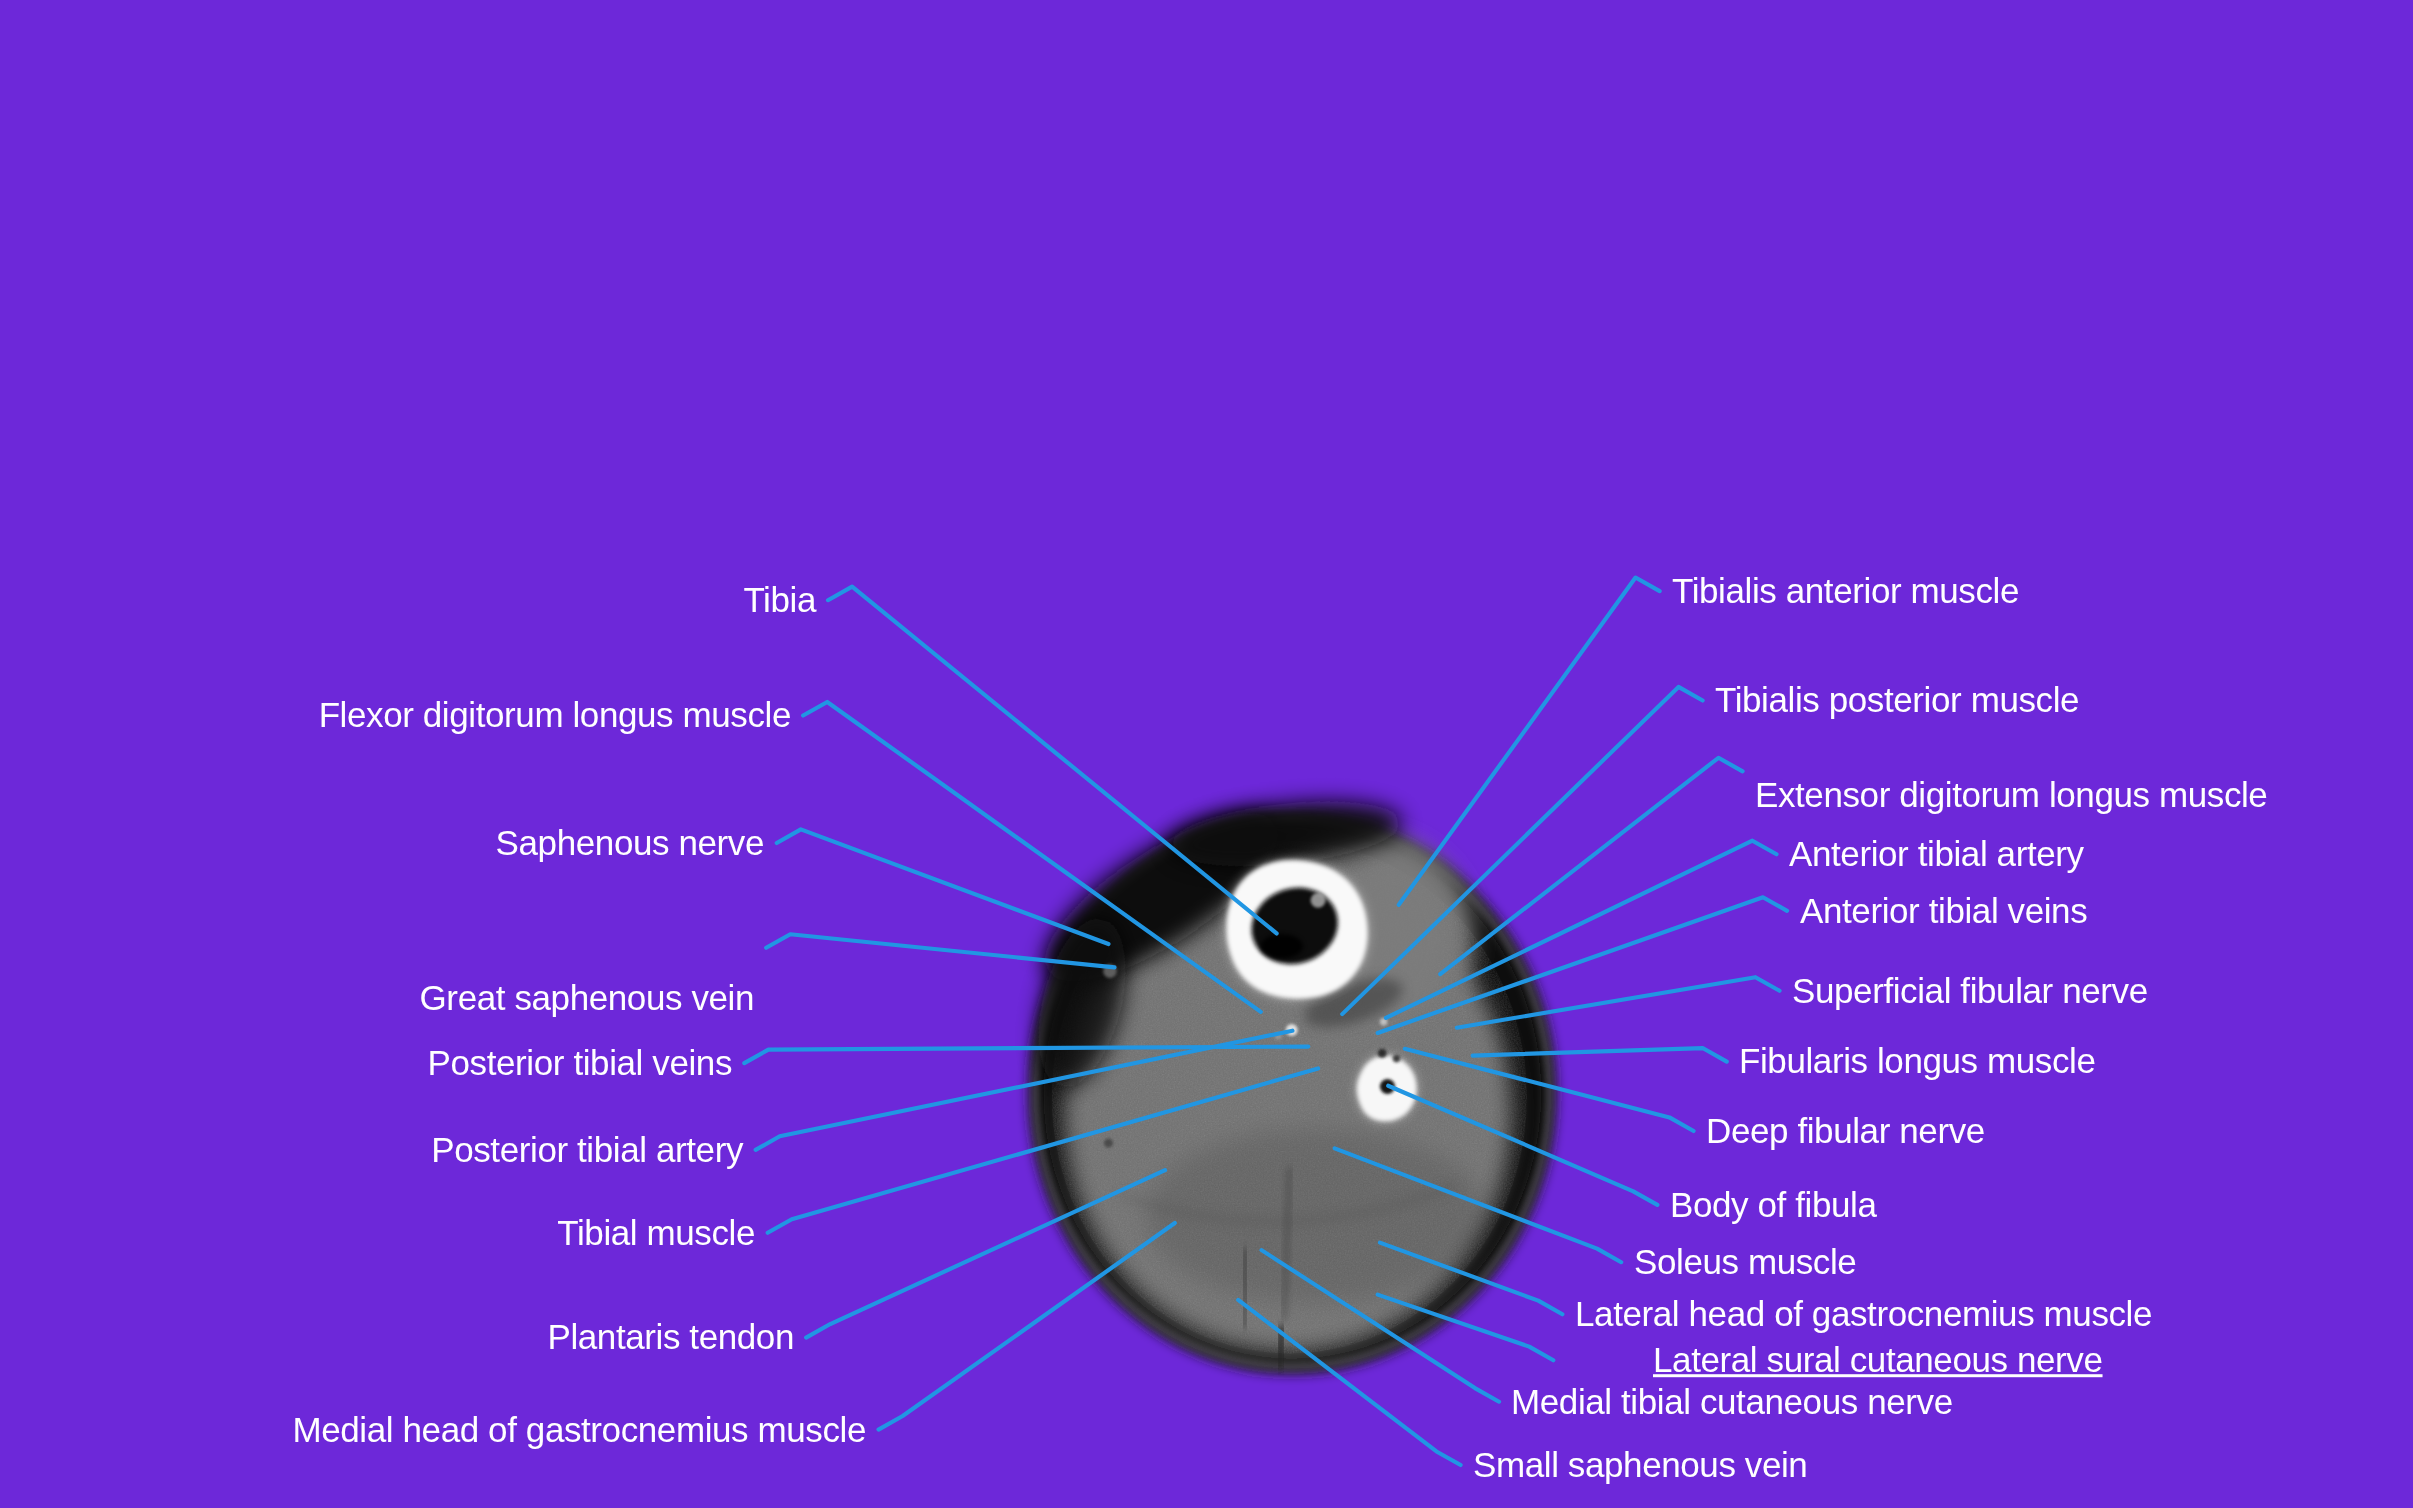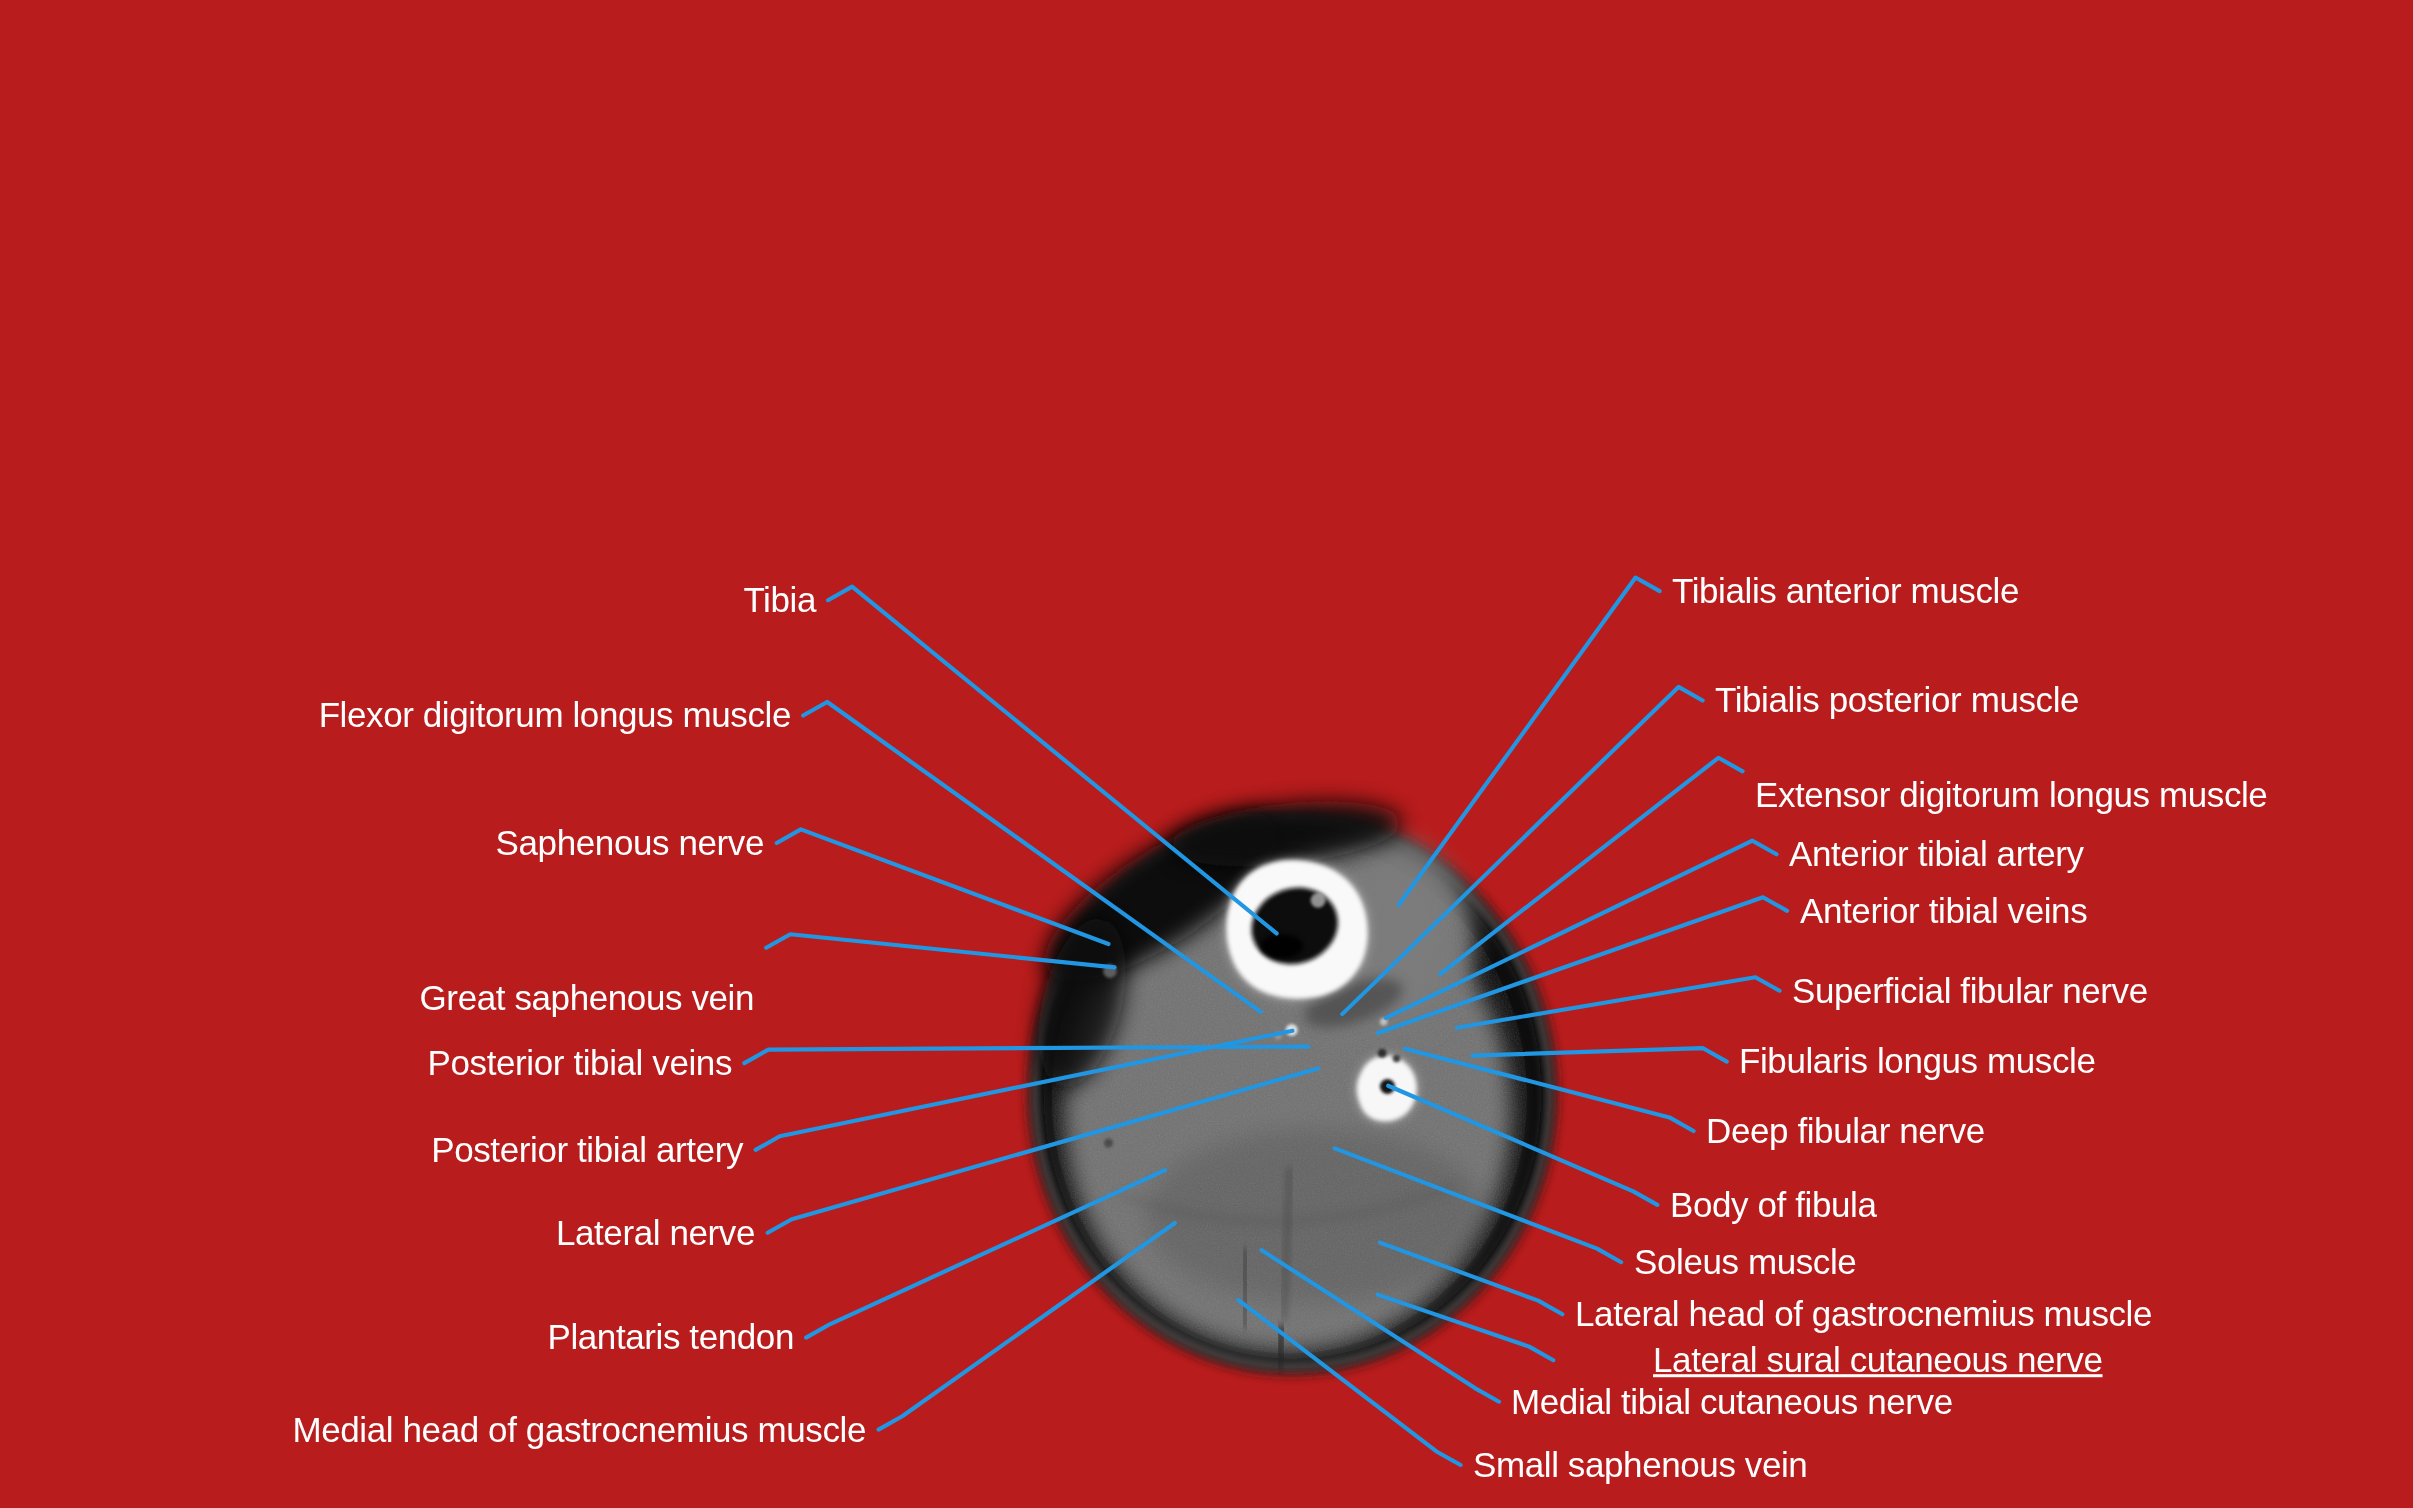--- a/index.html
+++ b/index.html
@@ -4,21 +4,21 @@
 <style>
   html, body {
     margin: 0; padding: 0;
     background: #000;
     width: 2413px; height: 1508px;
     overflow: hidden;
   }
   .scene {
     position: relative;
     width: 2413px; height: 1508px;
-    background: #b91c1c;
+    background: #6d28d9;
     font-family: "Liberation Sans", sans-serif;
   }
   #scene-svg { position: absolute; left: 0; top: 0; }
   #labels-layer { position: absolute; left: 0; top: 0; width: 100%; height: 100%; }
   .anat-label {
     position: absolute;
     transform: translateY(-54%);
     font-family: "Liberation Sans", sans-serif;
     font-size: 35px;
     font-weight: 500;
@@ -144,21 +144,21 @@
       </g>
   </svg>
 
   <div id="labels-layer">
       <span class="anat-label" style="top: 602px; right: 1597px;">Tibia</span>
       <span class="anat-label" style="top: 717px; right: 1622px;">Flexor digitorum longus muscle</span>
       <span class="anat-label" style="top: 845px; right: 1649px;">Saphenous nerve</span>
       <span class="anat-label" style="top: 1000px; right: 1659px;">Great saphenous vein</span>
       <span class="anat-label" style="top: 1065px; right: 1681px; margin-left: 11px;">Posterior tibial veins</span>
       <span class="anat-label" style="top: 1152px; right: 1670px;">Posterior tibial artery</span>
-      <span class="anat-label" style="top: 1235px; right: 1658px;">Lateral nerve</span>
+      <span class="anat-label" style="top: 1235px; right: 1658px;">Tibial muscle</span>
       <span class="anat-label" style="top: 1339px; right: 1619px;">Plantaris tendon</span>
       <span class="anat-label" style="top: 1432px; right: 1547px;">Medial head of gastrocnemius muscle</span>
       <span class="anat-label" style="top: 593px; left: 1672px;">Tibialis anterior muscle</span>
       <span class="anat-label" style="top: 702px; left: 1715px;">Tibialis posterior muscle</span>
       <span class="anat-label" style="top: 773px; left: 1755px; margin-top: 24px;">Extensor digitorum longus muscle</span>
       <span class="anat-label" style="top: 856px; left: 1789px;">Anterior tibial artery</span>
       <span class="anat-label" style="top: 913px; left: 1800px;">Anterior tibial veins</span>
       <span class="anat-label" style="top: 993px; left: 1792px;">Superficial fibular nerve</span>
       <span class="anat-label" style="top: 1063px; left: 1739px;">Fibularis longus muscle</span>
       <span class="anat-label" style="top: 1133px; left: 1706px;">Deep fibular nerve</span>

